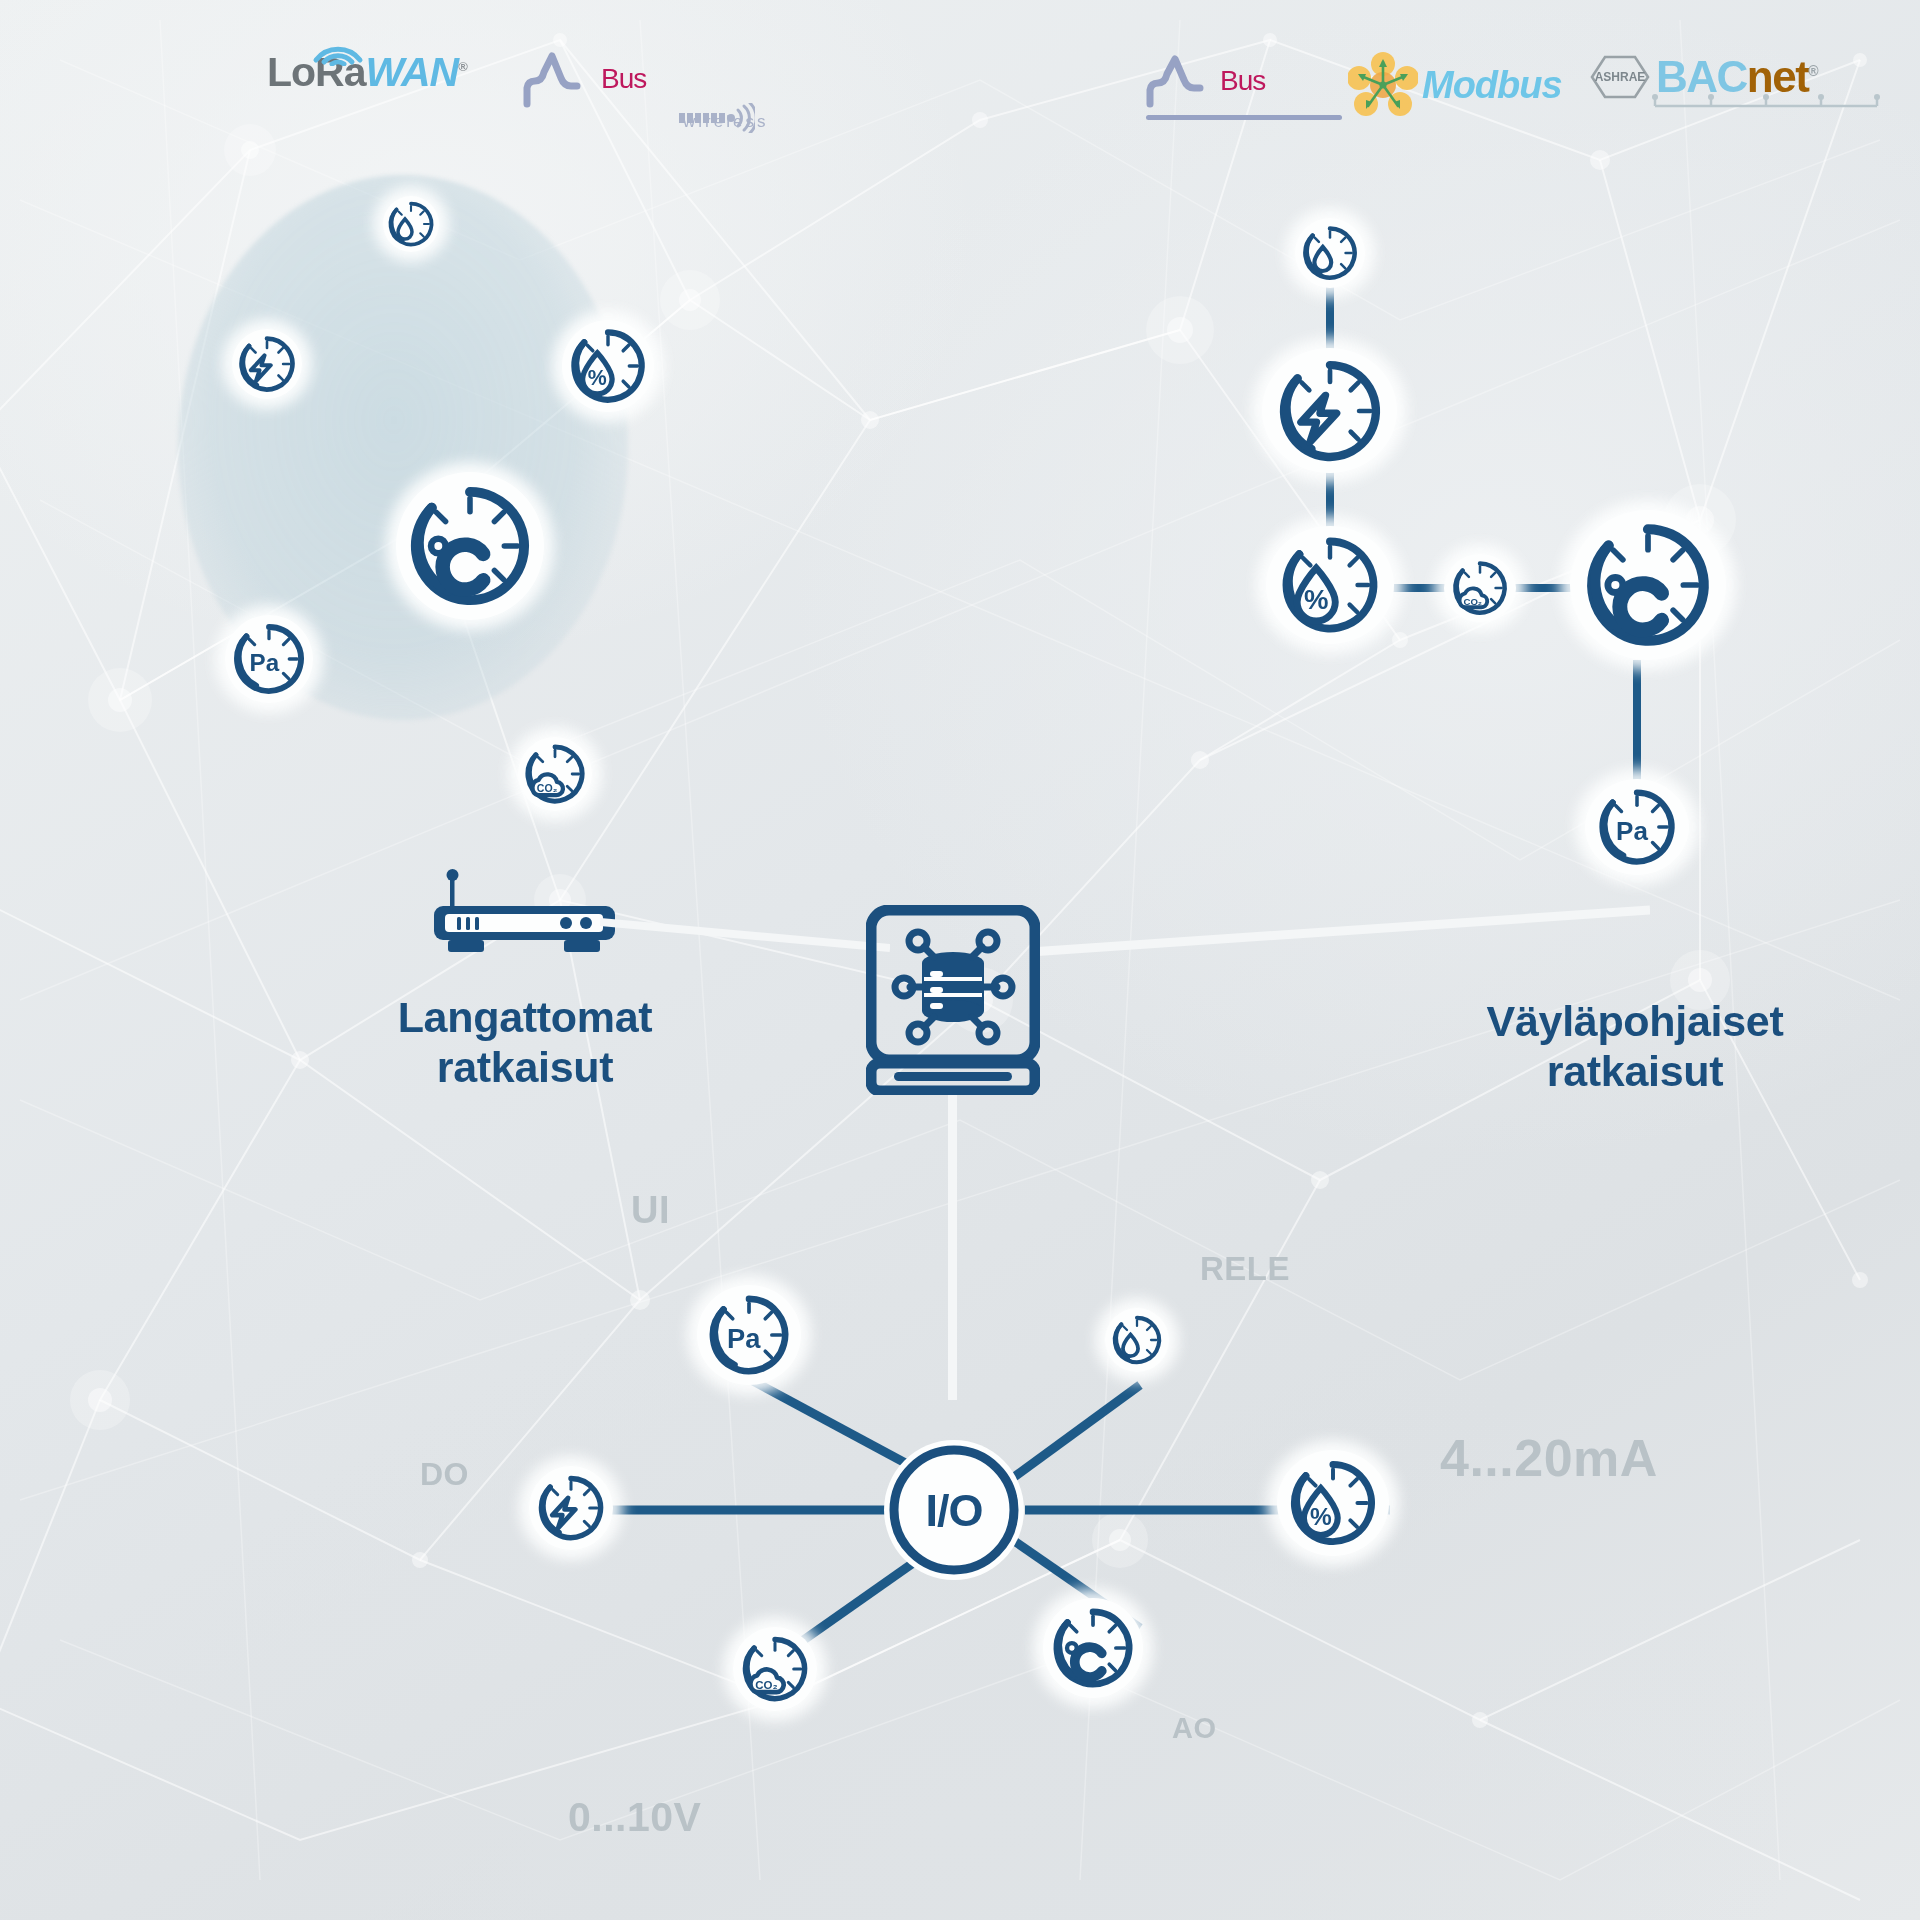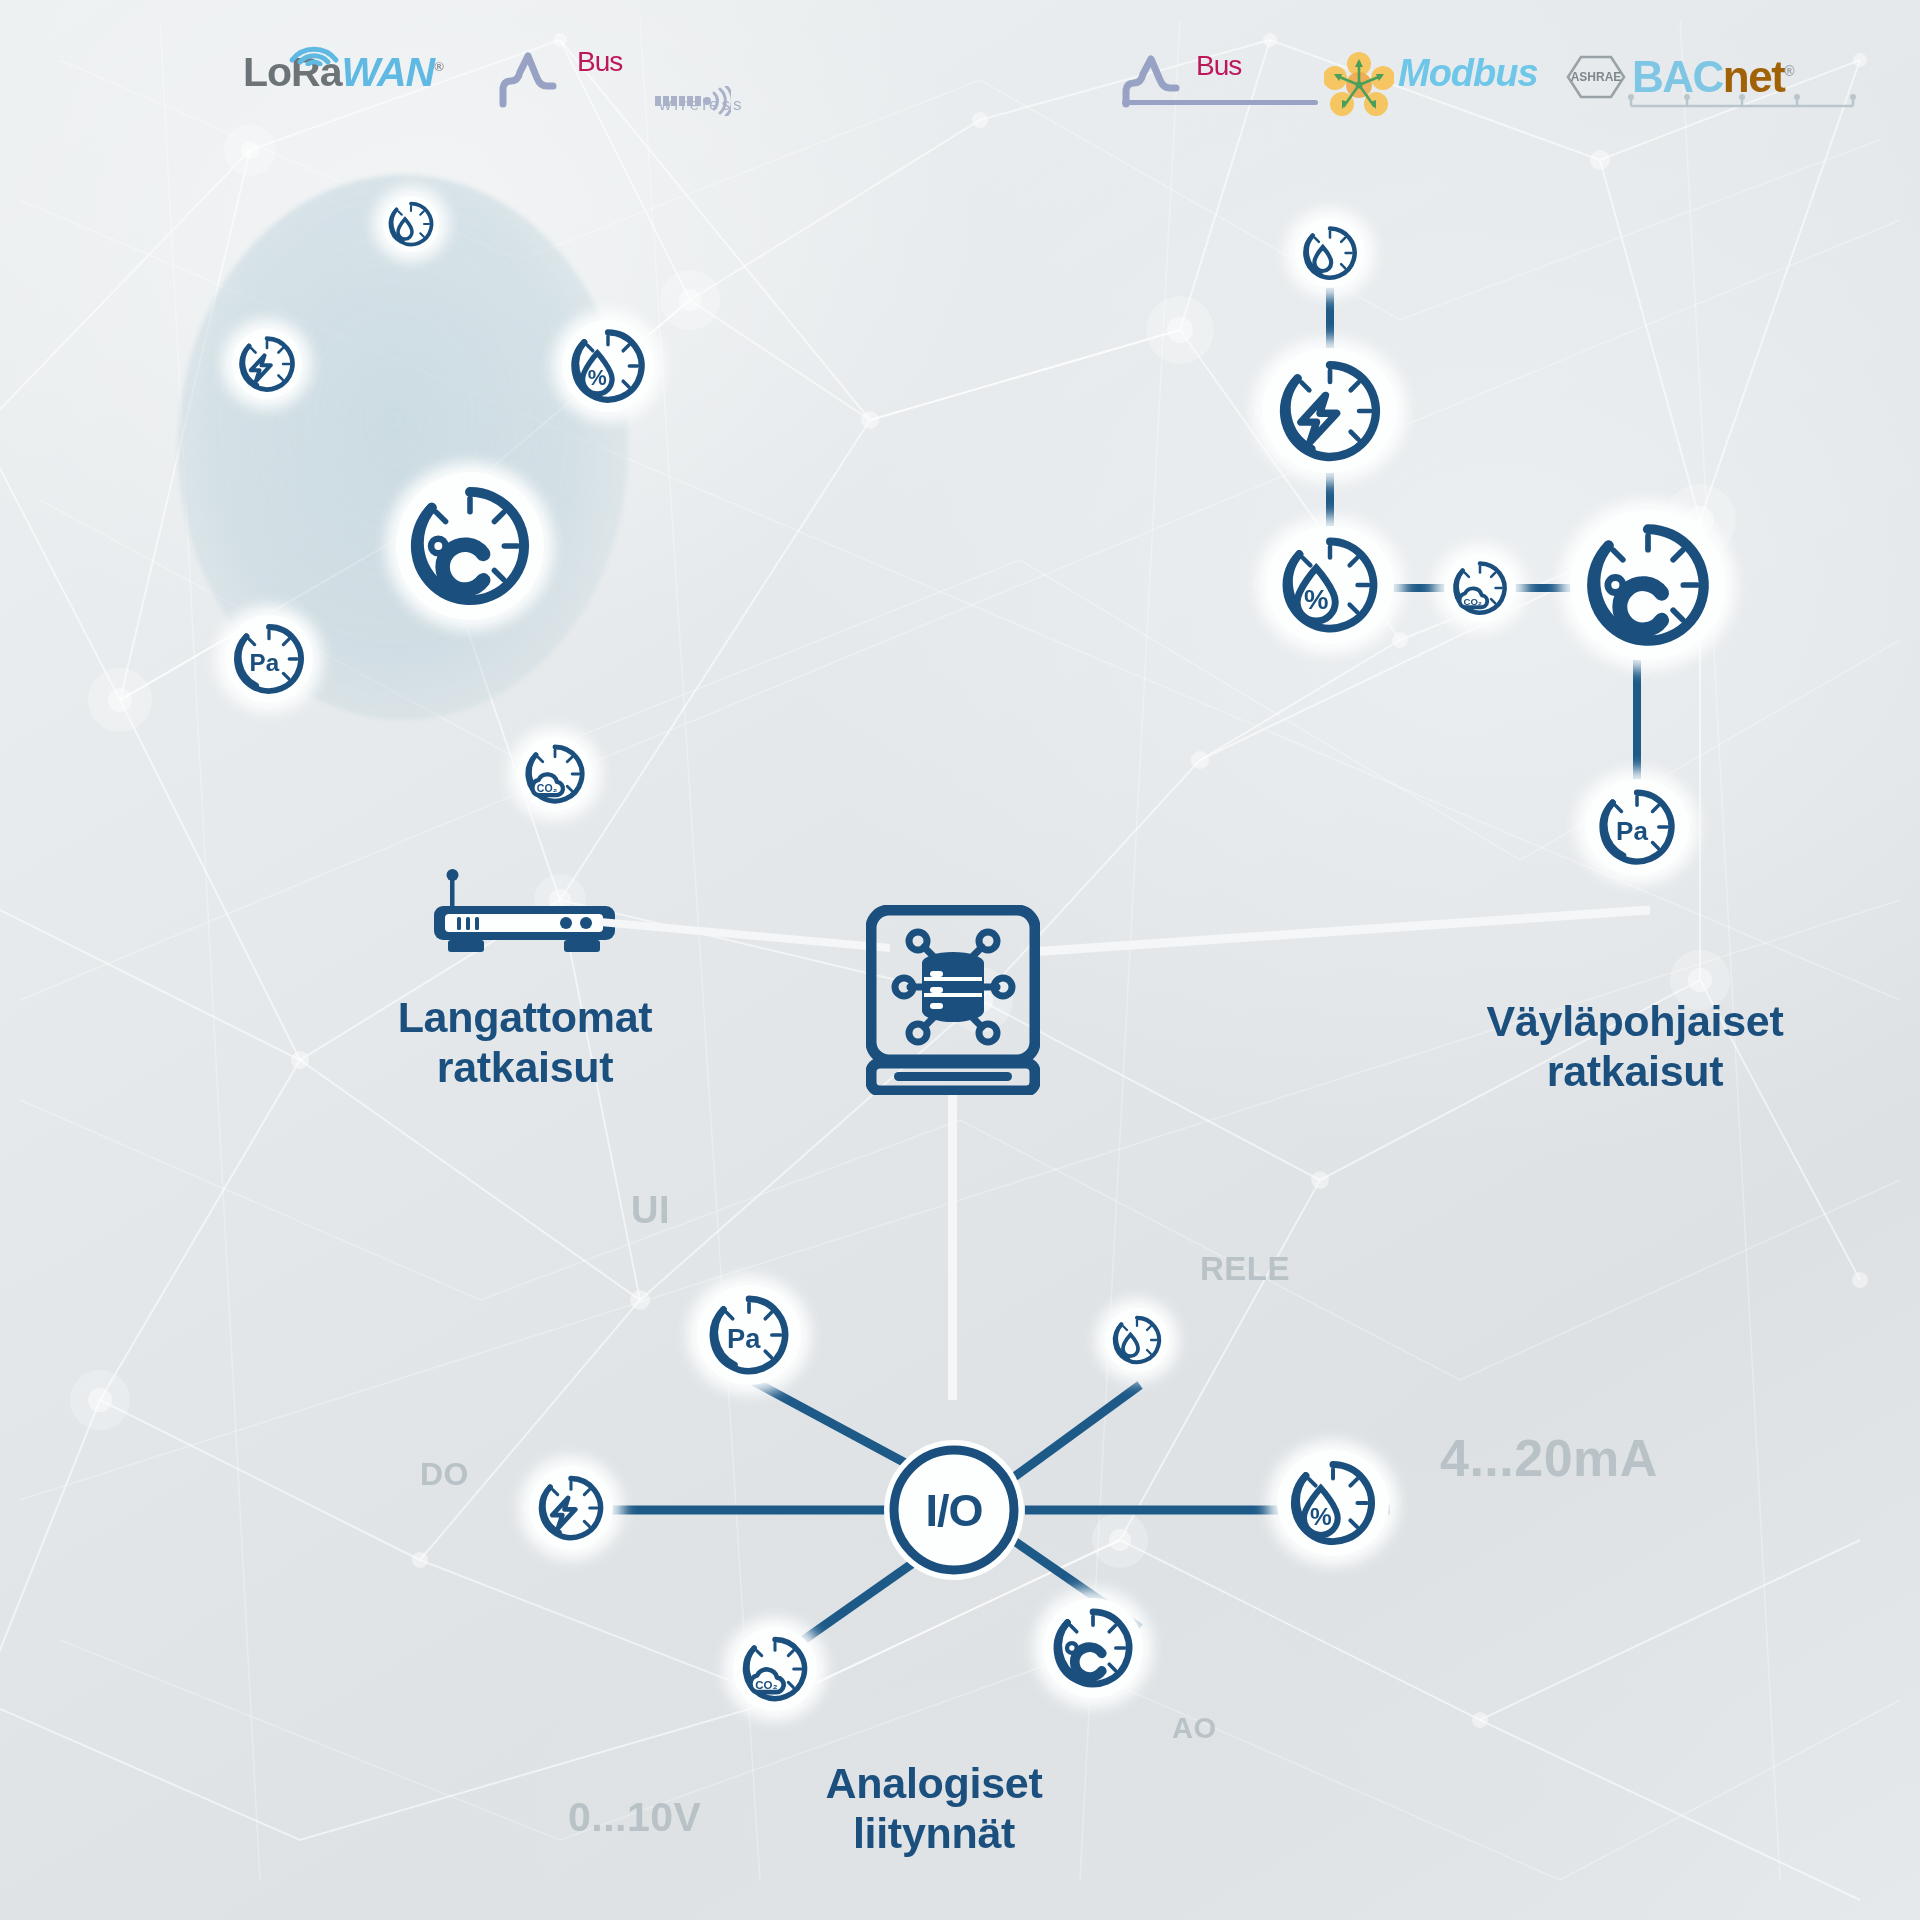--- a/index.html
+++ b/index.html
@@ -26,21 +26,21 @@
   
   .wireless-blob {
     position:absolute; left:178px; top:175px; width:450px; height:545px;
     border-radius:50%;
     background: radial-gradient(ellipse at 48% 45%, rgba(176,203,214,.55) 0%, rgba(182,206,216,.45) 55%, rgba(190,210,219,.12) 82%, rgba(190,210,219,0) 100%);
     filter: blur(2px);
   }
 
   
   .logo-strip { position:absolute; top:0; left:0; width:1920px; height:150px; }
-  .logo { position:absolute; display:flex; align-items:flex-start; }
+  .logo { position:absolute; display:flex; align-items:center;margin-left:24px; }
 
   .lorawan { left:243px; top:52px; }
   .lorawan .lw-text { font-size:41px; font-weight:bold; letter-spacing:-1px; line-height:1; }
   .lw-lo { color:#6d7478; }
   .lw-wan { color:#5fb9e3; font-style:italic; font-weight:bold; }
   .lw-reg { font-size:13px; color:#8c9296; vertical-align:super; }
   .lw-wifi { position:absolute; left:41px; top:-20px; }
 
   .mbusw { left:497px; top:48px; }
   .mbus2 { left:1120px; top:52px; }
@@ -553,18 +553,14 @@
     </svg>
   </div>
 
   <div class="io-label" style="left:631px;top:1189px;font-size:38px;">UI</div>
   <div class="io-label" style="left:1200px;top:1250px;font-size:33px;">RELE</div>
   <div class="io-label" style="left:420px;top:1456px;font-size:32px;">DO</div>
   <div class="io-label" style="left:1440px;top:1428px;font-size:52px;">4...20mA</div>
   <div class="io-label" style="left:1172px;top:1712px;font-size:29px;">AO</div>
   <div class="io-label" style="left:568px;top:1762px;font-size:41px;margin-top:32px;">0...10V</div>
 
-  <div class="heading big" style="left:724px;top:1758px;width:420px;">
-    <span>Analogiset</span><br>
-    <span>liitynnät</span>
-  </div>
 
 </div>
 
 </body></html>

